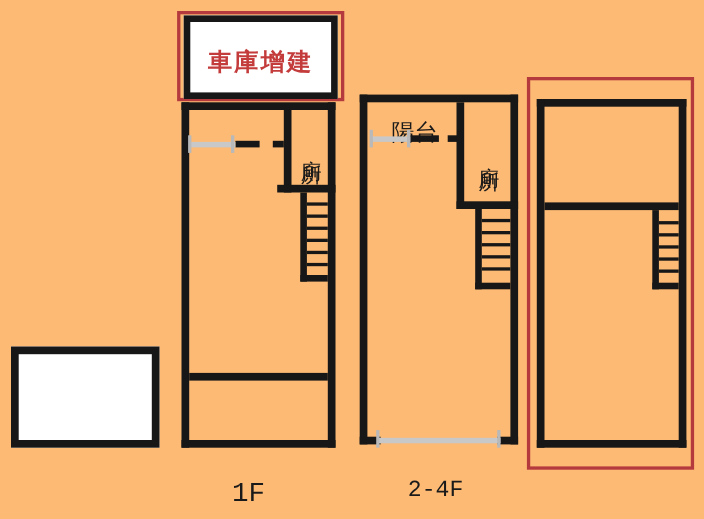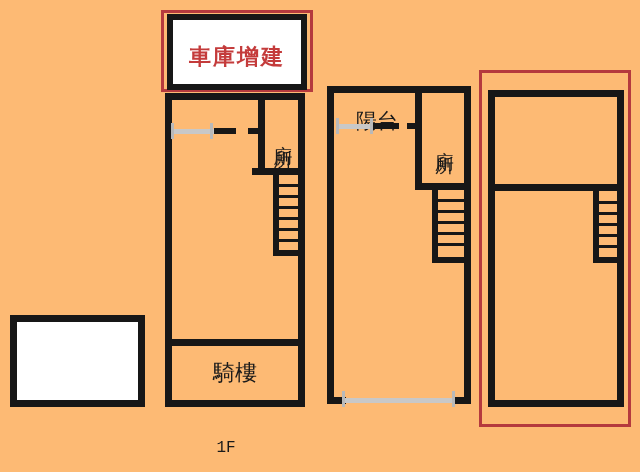--- a/index.html
+++ b/index.html
@@ -51,21 +51,20 @@
   <div class="w" style="left:273px;top:175px;width:6px;height:81px;"></div>
   <div class="w" style="left:273px;top:250px;width:25px;height:6px;"></div>
   <div class="w" style="left:279px;top:184px;width:19px;height:3px;"></div>
   <div class="w" style="left:279px;top:195px;width:19px;height:3px;"></div>
   <div class="w" style="left:279px;top:206px;width:19px;height:3px;"></div>
   <div class="w" style="left:279px;top:217px;width:19px;height:3px;"></div>
   <div class="w" style="left:279px;top:228px;width:19px;height:3px;"></div>
   <div class="w" style="left:279px;top:239px;width:19px;height:3px;"></div>
 
   <div class="w" style="left:172px;top:339px;width:126px;height:7px;"></div>
-  <div class="lbl" style="left:172px;top:360px;width:126px;height:30px;font-size:22px;">騎樓</div>
 
   <div class="w" style="left:327px;top:86px;width:144px;height:7px;"></div>
   <div class="w" style="left:327px;top:86px;width:7px;height:318px;"></div>
   <div class="w" style="left:464px;top:86px;width:7px;height:318px;"></div>
   <div class="w" style="left:327px;top:397px;width:19px;height:7px;"></div>
   <div class="w" style="left:452px;top:397px;width:19px;height:7px;"></div>
   <div class="g" style="left:343px;top:398px;width:112px;height:5px;"></div>
   <div class="gt" style="left:342px;top:391px;width:3px;height:16px;"></div>
   <div class="gt" style="left:452px;top:391px;width:3px;height:16px;"></div>
 
@@ -98,15 +97,16 @@
   <div class="w" style="left:593px;top:191px;width:6px;height:72px;"></div>
   <div class="w" style="left:593px;top:257px;width:24px;height:6px;"></div>
   <div class="w" style="left:599px;top:201px;width:18px;height:3px;"></div>
   <div class="w" style="left:599px;top:212px;width:18px;height:3px;"></div>
   <div class="w" style="left:599px;top:223px;width:18px;height:3px;"></div>
   <div class="w" style="left:599px;top:234px;width:18px;height:3px;"></div>
   <div class="w" style="left:599px;top:245px;width:18px;height:3px;"></div>
 
   <div class="thickbox" style="left:10px;top:315px;width:135px;height:92px;"></div>
 
-  <div class="lbl" style="left:190px;top:436px;width:72px;height:24px;font-size:16px;">1F</div>
+  <div class="lbl" style="left:190px;top:436px;width:72px;height:24px;font-size:25px;">1F</div>
+  <div class="lbl" style="left:358px;top:434px;width:76px;height:24px;font-size:21px;">2-4F</div>
 
 </div>
 
 </body></html>

